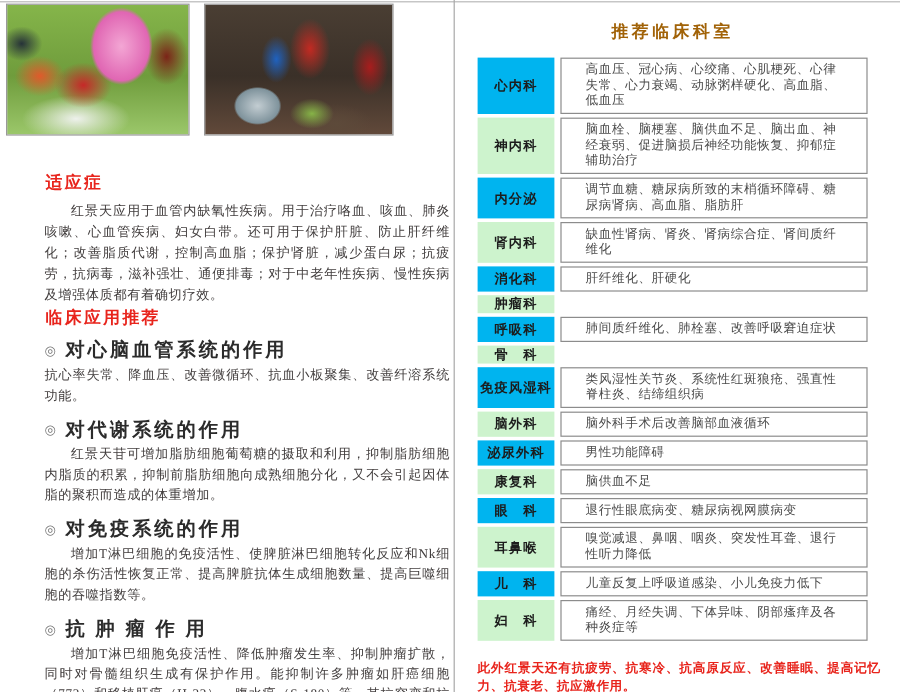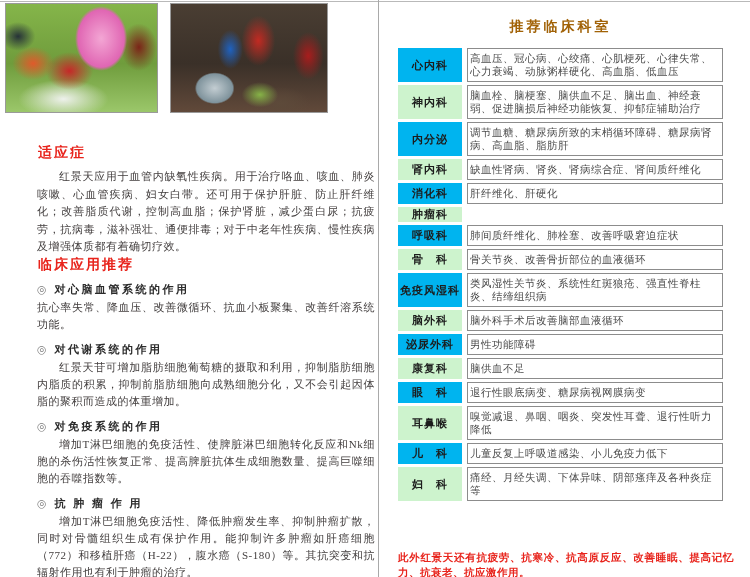--- a/index.html
+++ b/index.html
@@ -32,35 +32,35 @@
   .red-head{color:#e8241c;font-weight:bold;letter-spacing:2px;}
   #h-indications{position:absolute;left:38px;top:144px;font-size:14px;}
   #p-indications{position:absolute;left:37px;top:168px;width:338px;font-size:11px;
      line-height:17.5px;color:#413d3d;text-align:justify;text-indent:2em;margin:0;
      letter-spacing:0.5px;}
   #h-clinical{position:absolute;left:38px;top:256px;font-size:14px;}
   #clinical-list{position:absolute;left:37px;top:282px;width:338px;}
   .item{margin-bottom:9px;}
   .sub{display:flex;align-items:center;margin-bottom:2px;}
   .bullet{color:#7a7a7a;font-size:11px;margin-right:8px;}
-  .subttl{font-size:11px;font-weight:bold;color:#2b2b2b;letter-spacing:2.5px;}
+  .subttl{font-size:16px;font-weight:bold;color:#2b2b2b;letter-spacing:2.5px;}
   .ibody{margin:0;font-size:11px;line-height:17px;color:#413d3d;text-align:justify;
      text-indent:2em;letter-spacing:0.5px;}
   .ibody.noind{text-indent:0;}
 
   
   #r-title{position:absolute;left:398px;top:18px;width:325px;text-align:center;
      font-size:14px;font-weight:bold;color:#a16207;letter-spacing:3px;}
   #dept-table{position:absolute;left:398px;top:48px;width:325px;}
   .trow{display:flex;align-items:stretch;margin-bottom:3px;gap:5px;}
   .dept{flex:0 0 64px;display:flex;align-items:center;justify-content:center;
      font-size:11px;font-weight:bold;color:#1c1c1c;letter-spacing:1px;text-align:center;}
   .dept.c{background:#00b4ef;}
   .dept.g{background:#cdf3cd;}
-  .desc{flex:1;border:1px solid #8c8c8c;background:#fff;padding:3px 2px;
+  .desc{flex:1;border:1px solid #8c8c8c;background:#fff;padding:3px 20px;
      font-size:10.5px;line-height:13px;color:#4a4a4a;display:flex;align-items:center;
      letter-spacing:0.5px;}
   #r-note{position:absolute;left:398px;top:518px;width:336px;color:#e8241c;
      font-size:10.5px;line-height:15px;font-weight:bold;text-align:justify;
      letter-spacing:0.5px;margin-top:32px;}
 </style>
 </head>
 <body>
 
 <div id="page">
@@ -131,21 +131,20 @@
     </div>
     <div class="trow">
       <div class="dept g">肿瘤科</div>
     </div>
     <div class="trow">
       <div class="dept c">呼吸科</div>
       <div class="desc">肺间质纤维化、肺栓塞、改善呼吸窘迫症状</div>
     </div>
     <div class="trow">
       <div class="dept g">骨　科</div>
-      <div class="desc">骨关节炎、改善骨折部位的血液循环</div>
     </div>
     <div class="trow">
       <div class="dept c">免疫风湿科</div>
       <div class="desc">类风湿性关节炎、系统性红斑狼疮、强直性脊柱炎、结缔组织病</div>
     </div>
     <div class="trow">
       <div class="dept g">脑外科</div>
       <div class="desc">脑外科手术后改善脑部血液循环</div>
     </div>
     <div class="trow">

